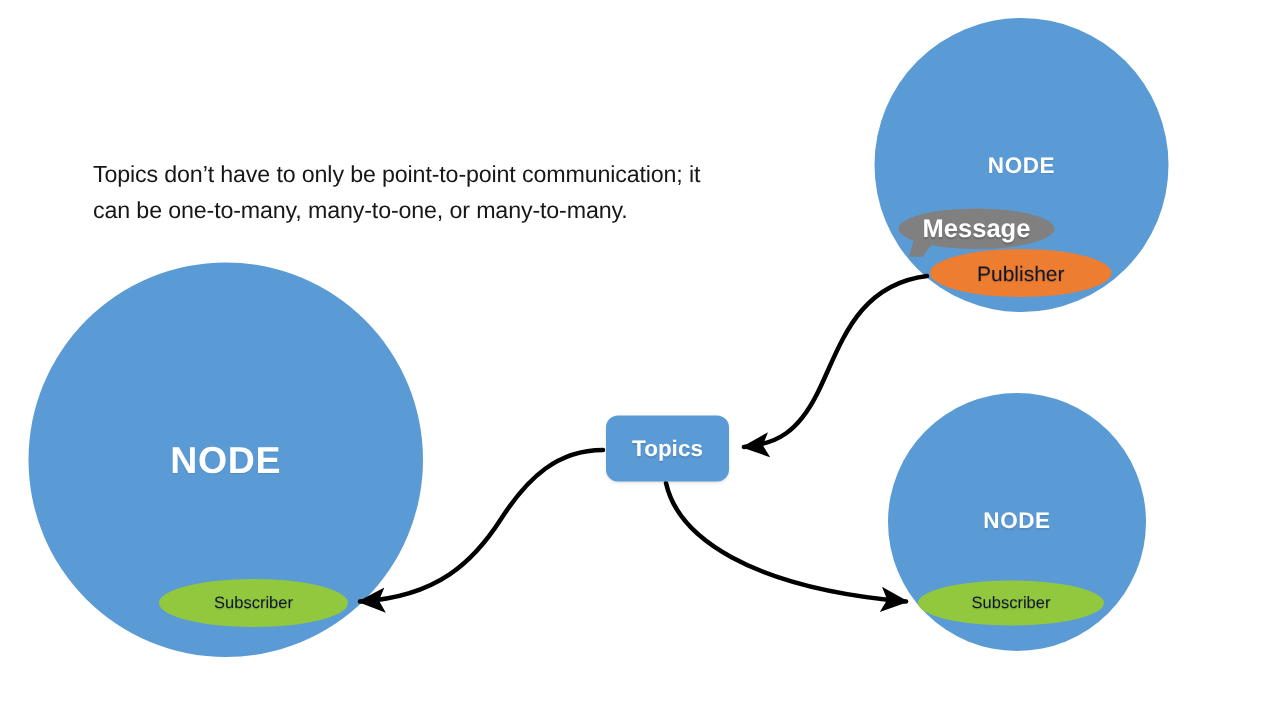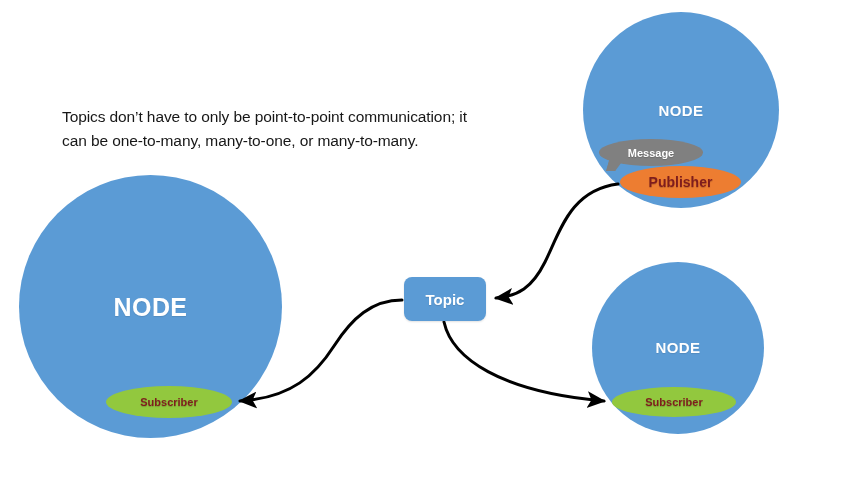--- a/index.html
+++ b/index.html
@@ -72,22 +72,22 @@
   #node-bottom-right .node-label {
     top: 77px;
     font-size: 15px;
   }
   .pill {
     position: absolute;
     border-radius: 50%;
     display: flex;
     align-items: center;
     justify-content: center;
-    color: #7f1d1d;
-    font-weight: bold;
+    color: #0f172a;
+    font-weight: normal;
     box-sizing: border-box;
   }
   .pill-subscriber {
     background: #92C83E;
     font-size: 11px;
     text-shadow: 0 1px 1px rgba(0,0,0,0.18);
   }
   .pill-publisher {
     background: #ED7D31;
     font-size: 14px;
@@ -117,21 +117,21 @@
     top: 139px;
     width: 104px;
     height: 27px;
     border-radius: 50%;
     background: #808080;
     display: flex;
     align-items: center;
     justify-content: center;
     color: #ffffff;
     font-weight: bold;
-    font-size: 11px;
+    font-size: 17px;
     text-shadow: 0 1px 1px rgba(0,0,0,0.18);
   }
   #message-tail {
     position: absolute;
     left: 608px;
     top: 158px;
     width: 0;
     height: 0;
     border-left: 9px solid #808080;
     border-right: 6px solid transparent;
@@ -201,15 +201,15 @@
 
   <div id="message-tail"></div>
   <div id="message-bubble">Message</div>
 
   <div class="pill pill-publisher" id="publisher-top-right">Publisher</div>
 
   <div class="pill pill-subscriber" id="subscriber-left">Subscriber</div>
 
   <div class="pill pill-subscriber" id="subscriber-bottom-right">Subscriber</div>
 
-  <div id="topic-box">Topic</div>
+  <div id="topic-box">Topics</div>
 
 </div>
 
 </body></html>

